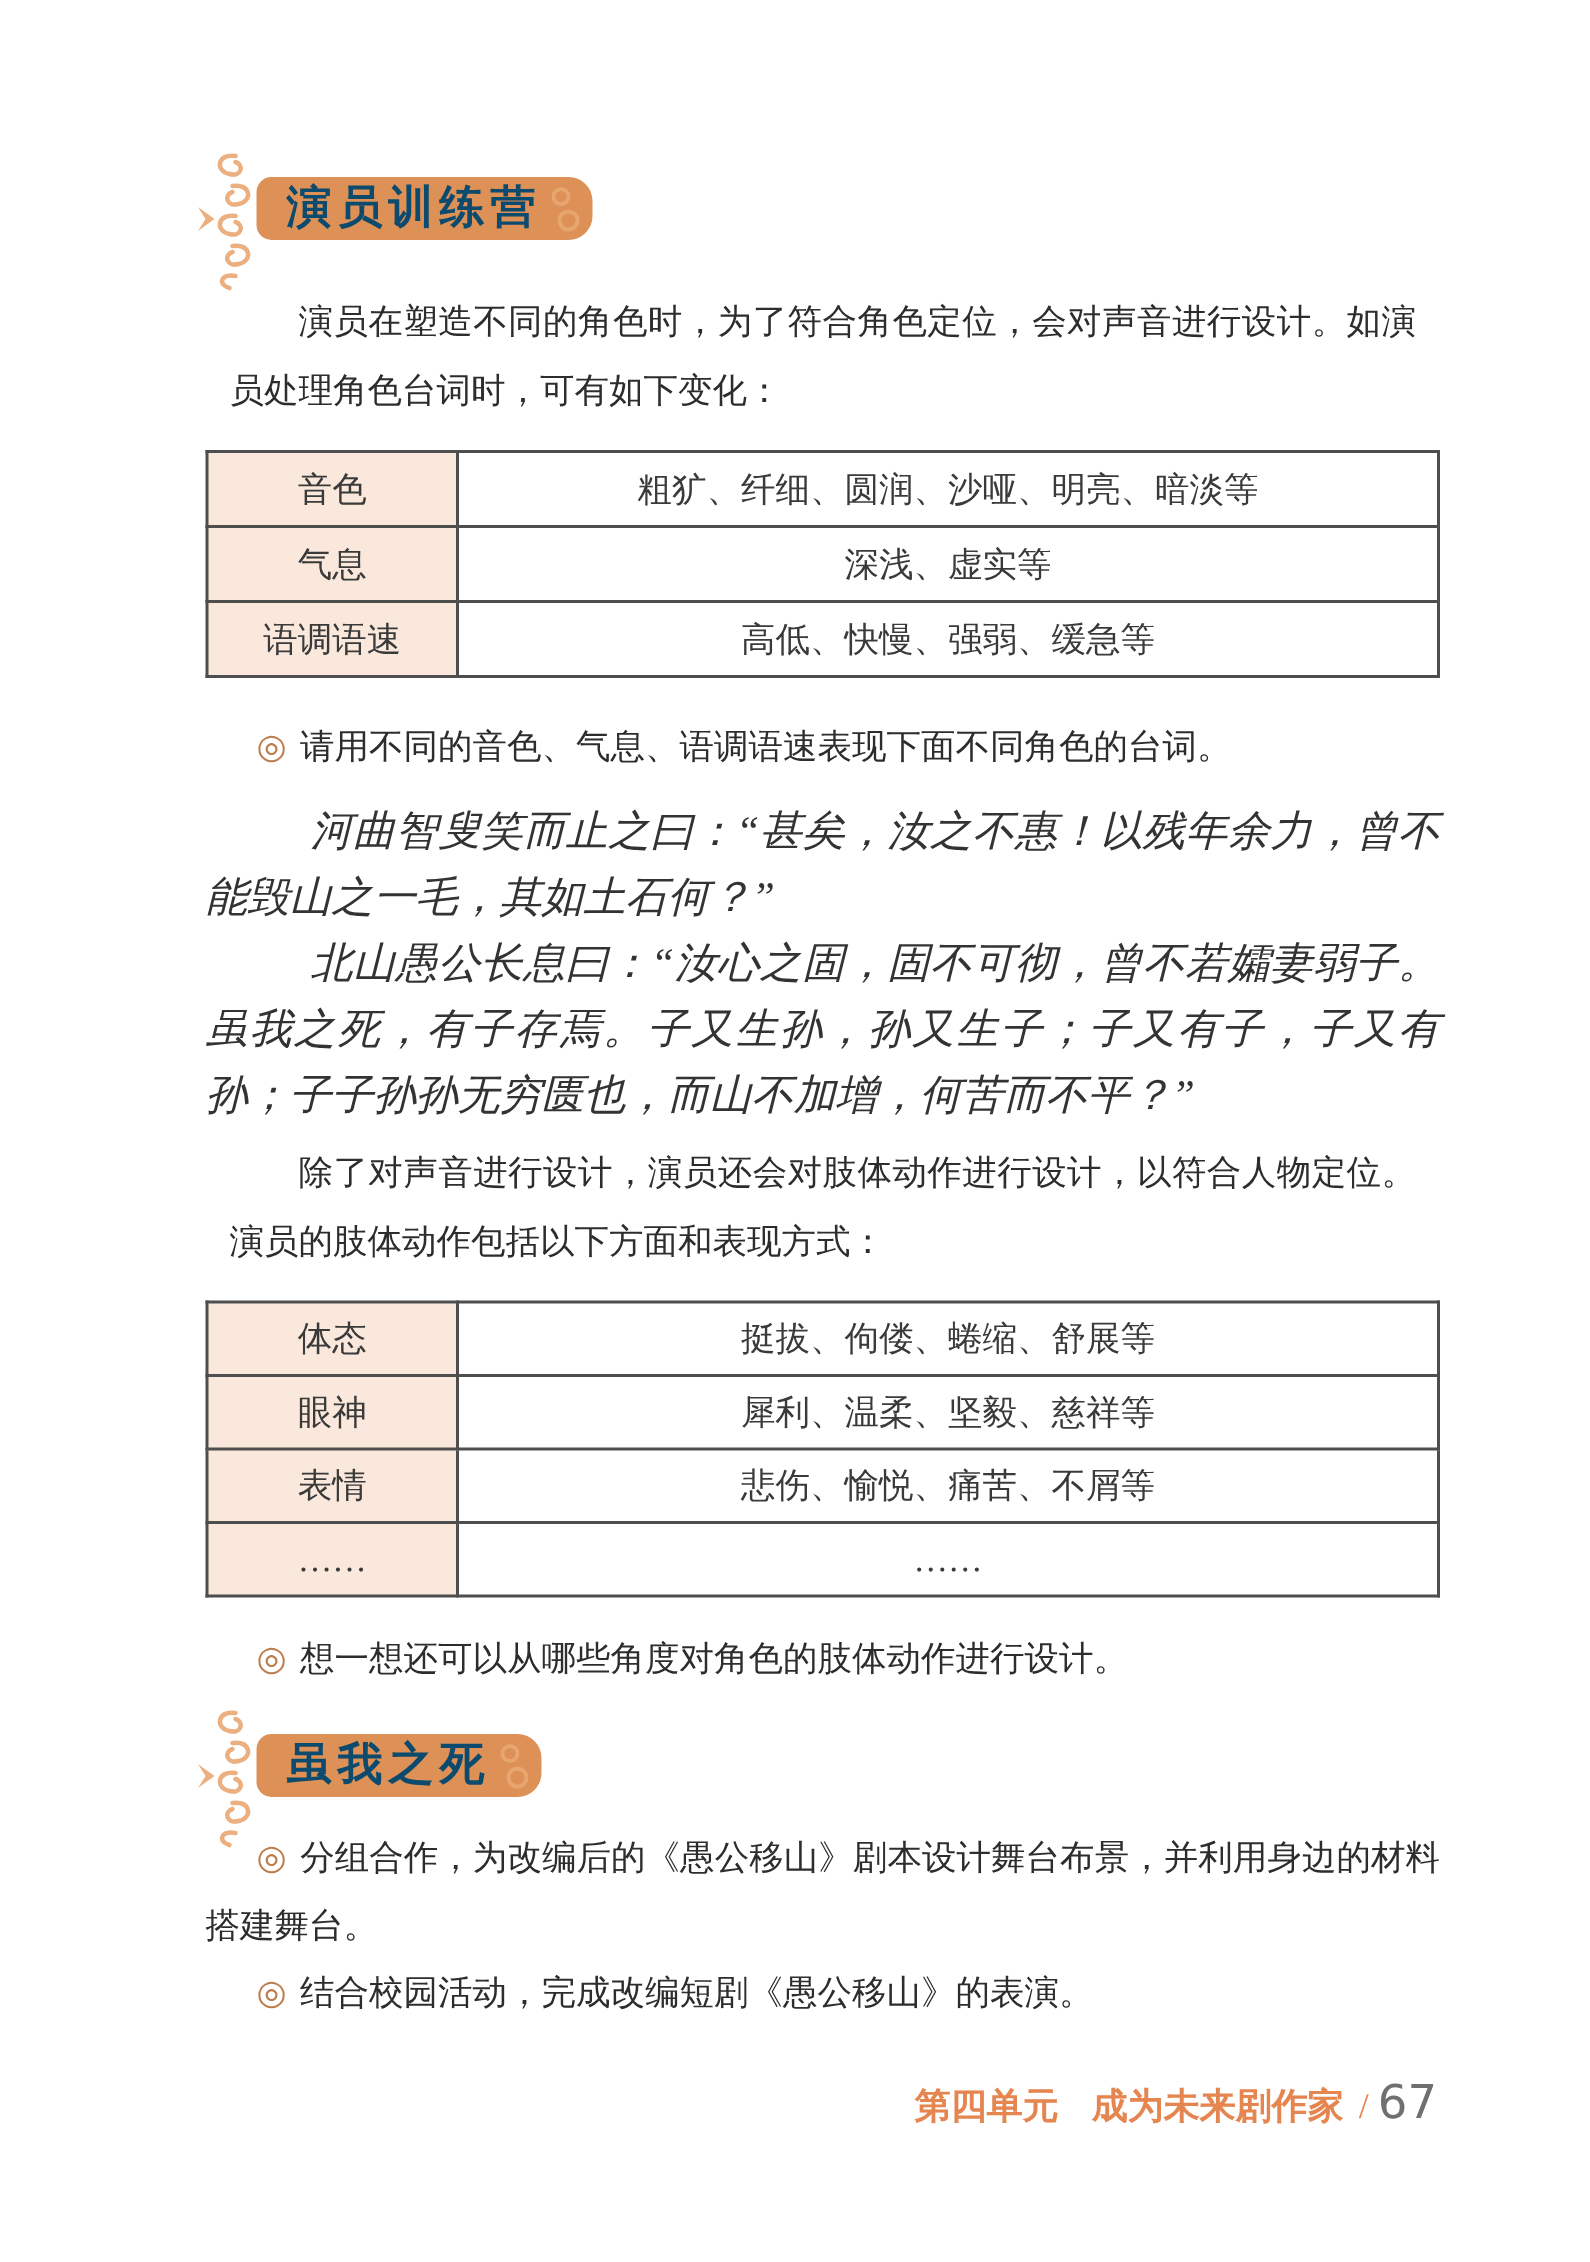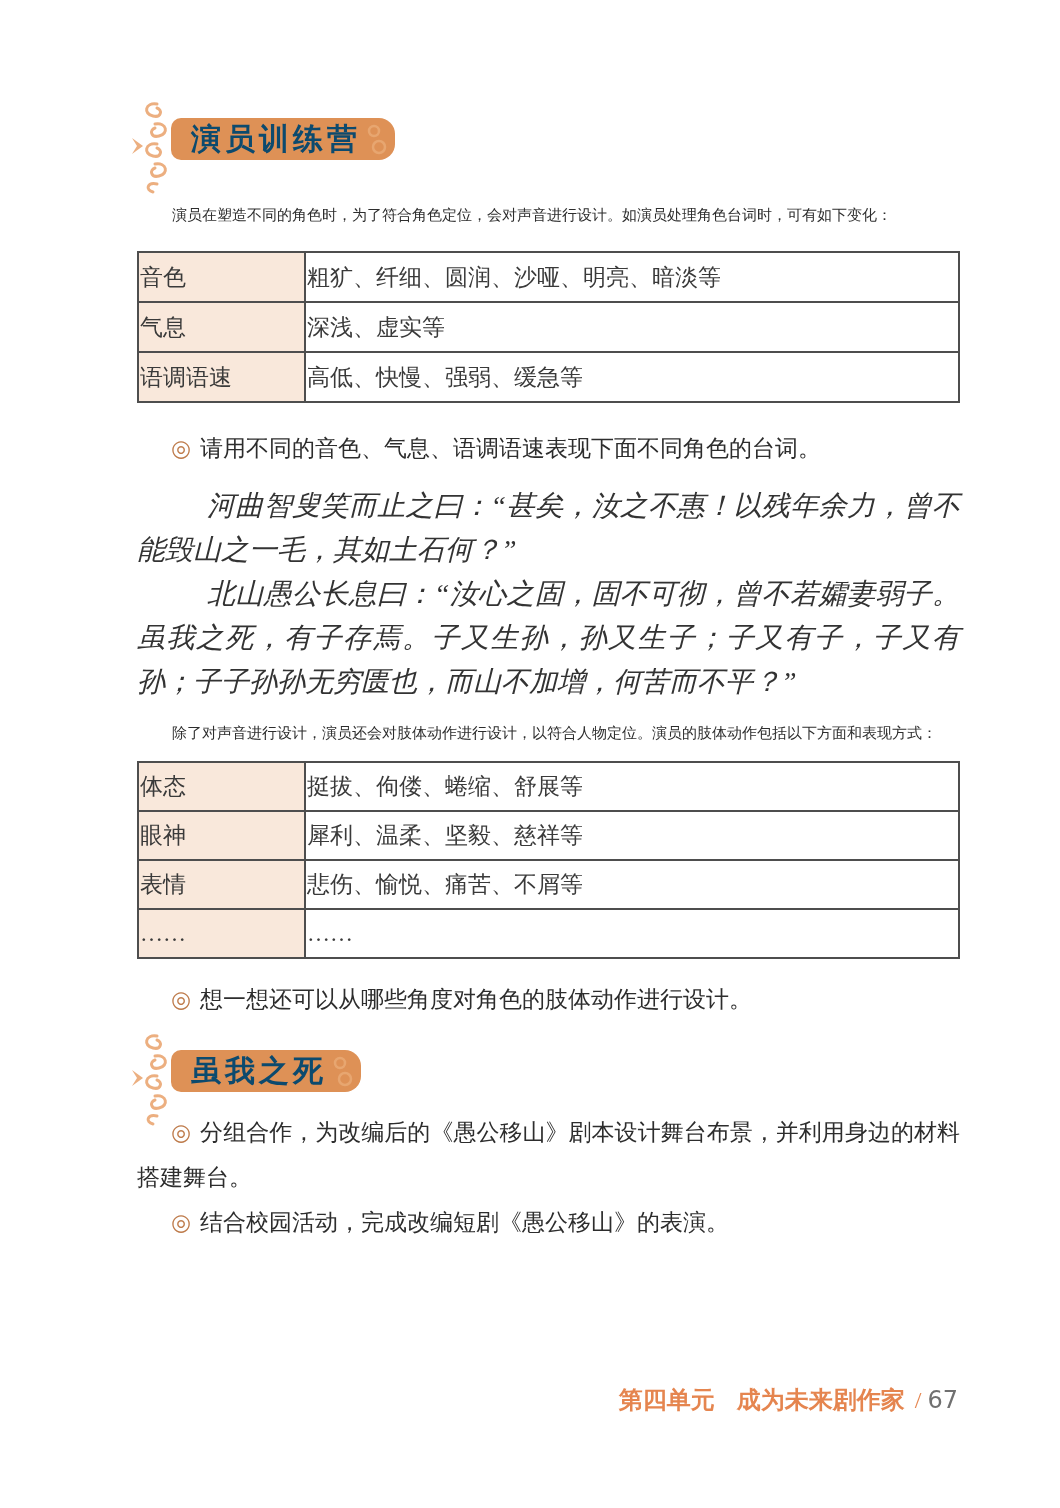--- a/index.html
+++ b/index.html
@@ -24,33 +24,33 @@
     border-radius:10px 16px 16px 10px;
     color:#0c4a6e; font-weight:bold; font-size:30px;
     letter-spacing:4px;
     padding:0 34px 0 20px;
     box-sizing:content-box;
   }
   .badge-deco { position:absolute; right:6px; top:4px; opacity:.75; }
 
   
   .para {
-    font-size:15px; line-height:46px;
-    margin:5px; text-align:justify;
+    font-size:23px; line-height:46px;
+    margin:16px; text-align:justify;
   }
   .indent { text-indent:2em; }
 
   
   table.spec {
     width:100%; border-collapse:collapse;
     table-layout:fixed;
   }
   table.spec td {
     border:2px solid #4e4e4e;
-    font-size:23px; text-align:left;
+    font-size:23px; text-align:center;
     color:#3a3a3a;
   }
   table.spec td.lbl { width:163px; background:#F9E8DB; }
   table.t1 tr { height:50px; }
   table.t2 tr { height:49px; }
   .mt-table1 { margin-top:13px; }
   .mt-table2 { margin-top:0; }
 
   
   .bullet {
@@ -79,21 +79,21 @@
 
   
   .footer {
     position:absolute; top:1384px; right:102px;
     font-size:24px; font-weight:bold; color:#E5854F;
     white-space:nowrap;
   }
   .footer .unit { margin-right:22px; }
   .footer .sep { font-weight:normal; margin:0 6px 0 10px; }
   .footer .num {
-    color:#707070; font-size:24px; font-weight:normal;
+    color:#707070; font-size:31px; font-weight:normal;
     font-family:"DejaVu Sans", sans-serif;
   }
 </style>
 </head>
 <body>
 
 <div class="page">
   <div class="content">
 
     <div class="band" style="margin-top:98px;">

